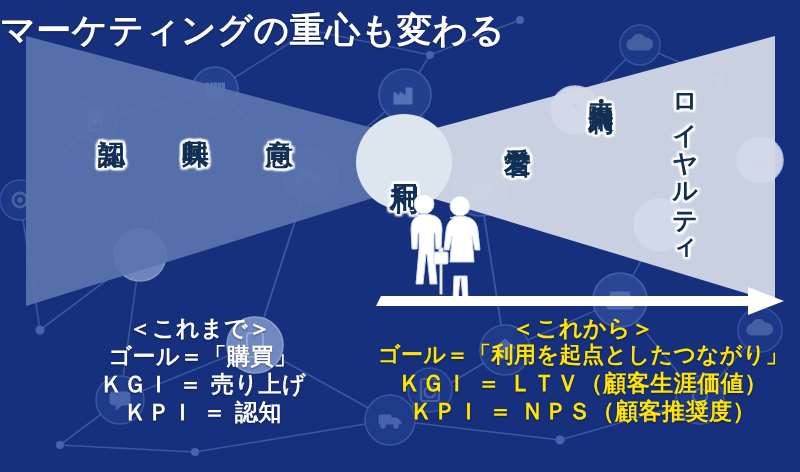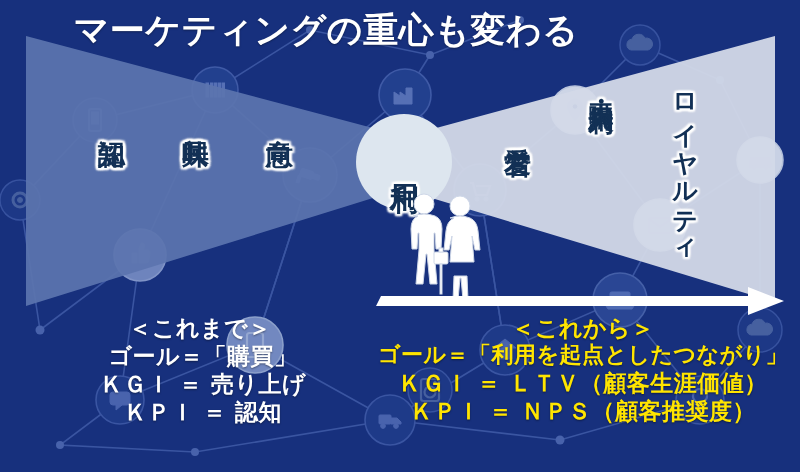--- a/index.html
+++ b/index.html
@@ -67,21 +67,21 @@
   .vlabel.use-stage   { font-size: 29px; position: static; color:#123055; }
   .vlabel.right-stage { font-size: 27px; }
   .vlabel.long        { font-size: 25px; }
 
   
   .title {
     position: absolute;
     top: 7px;
     left: 0;
     width: 652px;
-    text-align: center;
+    text-align: left;
     font-size: 35px;
     font-weight: bold;
     color: #ffffff;
     letter-spacing: 0.5px;
     text-shadow: 0 1px 2px rgba(0,0,0,0.35);
   }
 
   
   .people {
     position: absolute;

